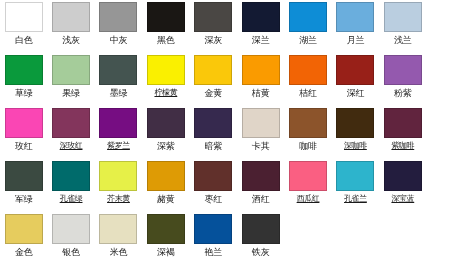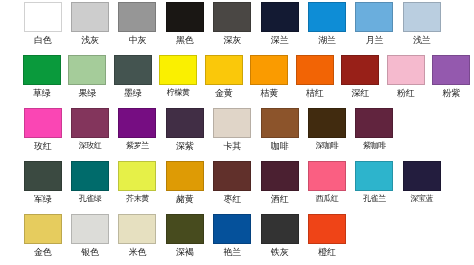--- a/index.html
+++ b/index.html
@@ -17,21 +17,20 @@
     width: 474px;
     height: 265px;
     box-sizing: border-box;
     position: relative;
   }
   .swatch-row {
     display: flex;
     width: 474px;
     height: 53px;
     box-sizing: border-box;
-    padding-left: 19px;
   }
   .swatch-cell {
     width: 47.4px;
     height: 53px;
     box-sizing: border-box;
     display: flex;
     flex-direction: column;
     align-items: center;
     justify-content: flex-start;
     padding-top: 2px;
@@ -52,20 +51,21 @@
     line-height: 12px;
     color: #1a1a1a;
     white-space: nowrap;
     letter-spacing: -0.2px;
     text-align: center;
     font-family: "DejaVu Sans", "Liberation Sans", sans-serif;
   }
   .swatch-label.len3 {
     font-size: 8px;
     letter-spacing: -0.4px;
+    text-decoration: underline;
   }
 </style>
 </head>
 <body>
 
 <div id="swatch-chart">
     <div class="swatch-row">
       <div class="swatch-cell">
         <div class="swatch-chip" title="#FFFFFF" style="background: rgb(255, 255, 255);"></div>
         <div class="swatch-label">白色</div>
@@ -130,24 +130,20 @@
       </div>
       <div class="swatch-cell">
         <div class="swatch-chip" title="#F26405" style="background: rgb(242, 100, 5);"></div>
         <div class="swatch-label">桔红</div>
       </div>
       <div class="swatch-cell">
         <div class="swatch-chip" title="#982018" style="background: rgb(152, 32, 24);"></div>
         <div class="swatch-label">深红</div>
       </div>
       <div class="swatch-cell">
-        <div class="swatch-chip" title="#F5BACE" style="background: rgb(245, 186, 206);"></div>
-        <div class="swatch-label">粉红</div>
-      </div>
-      <div class="swatch-cell">
         <div class="swatch-chip" title="#9459AE" style="background: rgb(148, 89, 174);"></div>
         <div class="swatch-label">粉紫</div>
       </div>
     </div>
     <div class="swatch-row">
       <div class="swatch-cell">
         <div class="swatch-chip" title="#FA46B4" style="background: rgb(250, 70, 180);"></div>
         <div class="swatch-label">玫红</div>
       </div>
       <div class="swatch-cell">
@@ -156,20 +152,24 @@
       </div>
       <div class="swatch-cell">
         <div class="swatch-chip" title="#760D82" style="background: rgb(118, 13, 130);"></div>
         <div class="swatch-label len3">紫罗兰</div>
       </div>
       <div class="swatch-cell">
         <div class="swatch-chip" title="#412E45" style="background: rgb(65, 46, 69);"></div>
         <div class="swatch-label">深紫</div>
       </div>
       <div class="swatch-cell">
+        <div class="swatch-chip" title="#36294E" style="background: rgb(54, 41, 78);"></div>
+        <div class="swatch-label">暗紫</div>
+      </div>
+      <div class="swatch-cell">
         <div class="swatch-chip" title="#E0D5C8" style="background: rgb(224, 213, 200);"></div>
         <div class="swatch-label">卡其</div>
       </div>
       <div class="swatch-cell">
         <div class="swatch-chip" title="#8C542B" style="background: rgb(140, 84, 43);"></div>
         <div class="swatch-label">咖啡</div>
       </div>
       <div class="swatch-cell">
         <div class="swatch-chip" title="#412B0F" style="background: rgb(65, 43, 15);"></div>
         <div class="swatch-label len3">深咖啡</div>
@@ -234,23 +234,19 @@
         <div class="swatch-chip" title="#474B1E" style="background: rgb(71, 75, 30);"></div>
         <div class="swatch-label">深褐</div>
       </div>
       <div class="swatch-cell">
         <div class="swatch-chip" title="#05519B" style="background: rgb(5, 81, 155);"></div>
         <div class="swatch-label">艳兰</div>
       </div>
       <div class="swatch-cell">
         <div class="swatch-chip" title="#333333" style="background: rgb(51, 51, 51);"></div>
         <div class="swatch-label">铁灰</div>
-      </div>
-      <div class="swatch-cell">
-        <div class="swatch-chip" title="#EF4417" style="background: rgb(239, 68, 23);"></div>
-        <div class="swatch-label">橙红</div>
       </div>
       <div class="swatch-cell">
         <div class="swatch-chip is-empty" title=""></div>
         <div class="swatch-label"></div>
       </div>
     </div>
   </div>
 
 </body></html>

